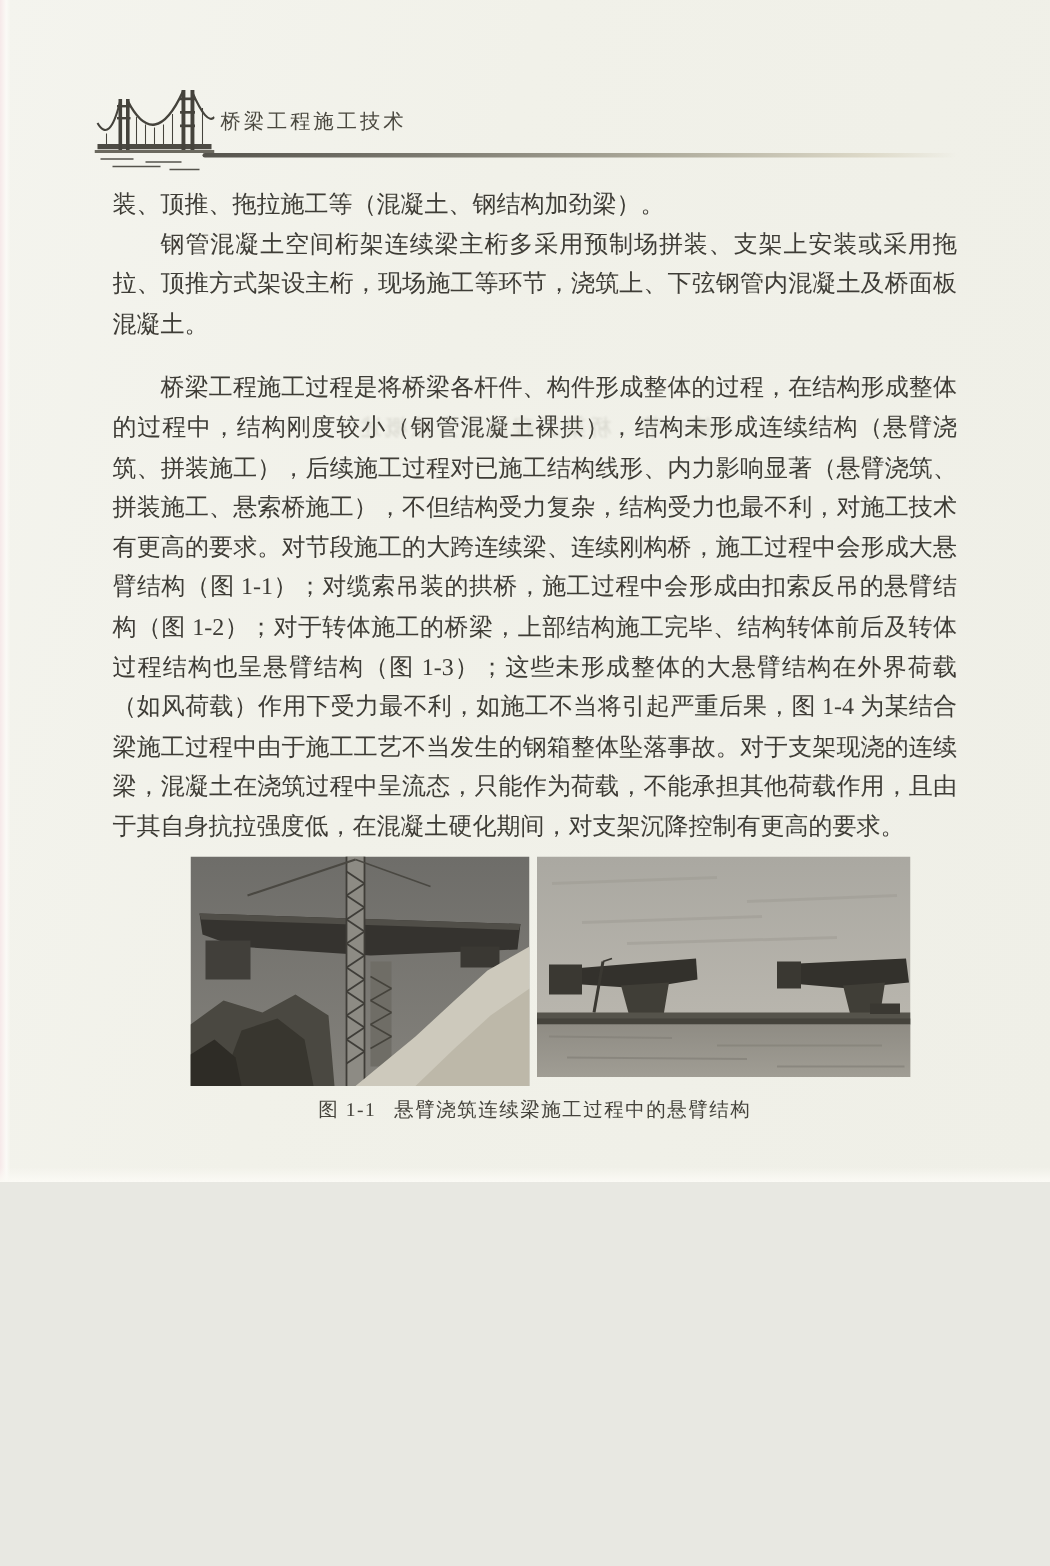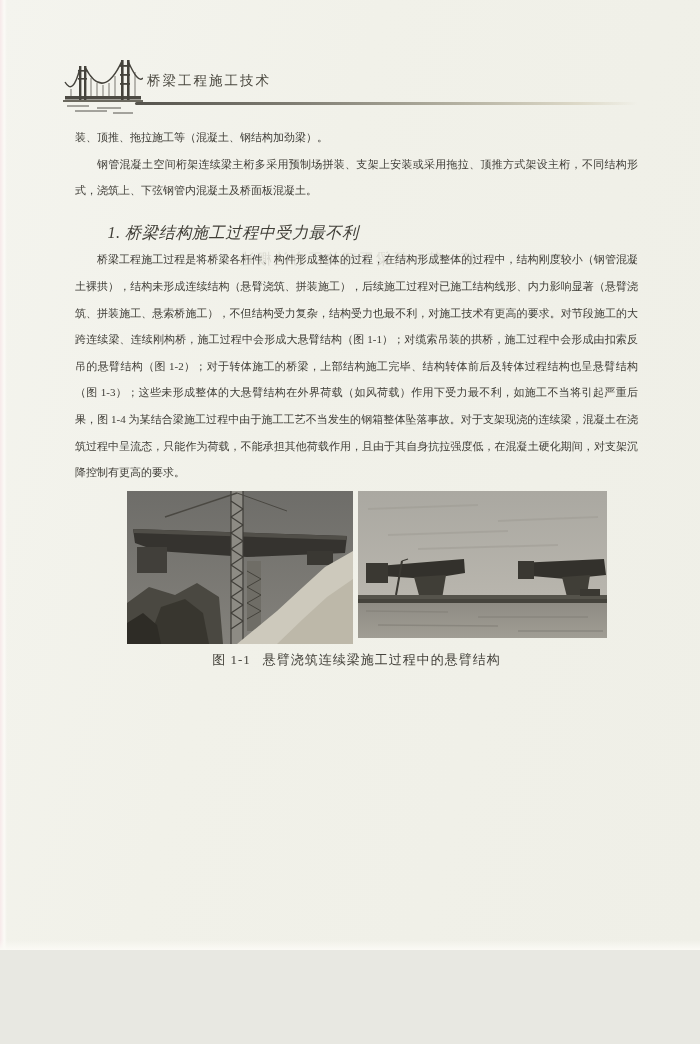--- a/index.html
+++ b/index.html
@@ -1,20 +1,20 @@
 <!DOCTYPE html>
 <html><head>
 <meta charset="utf-8">
 <style>
   * { margin: 0; padding: 0; box-sizing: border-box; }
   html, body { width: 700px; background: #e8e8e2; }
   .page {
     position: relative;
     width: 700px;
-    height: 950px;
+    height: 788px;
     background: linear-gradient(105deg, #f4f4ee 0%, #f1f1e9 40%, #efefe7 100%);
     overflow: hidden;
     font-family: "Liberation Serif", "DejaVu Serif", serif;
     color: #3e3c36;
   }
   
   .scan-edge-left {
     position: absolute; left: 0; top: 0; width: 7px; height: 100%;
     background: linear-gradient(to right, #f6e9e9, #fbfaf6 60%, rgba(251,250,246,0));
   }
@@ -37,21 +37,21 @@
     position: absolute; left: 72px; top: 16px;
     font-size: 13.5px; letter-spacing: 2px; color: #4a483f;
   }
   .header-rule {
     position: absolute; left: 60px; top: 46px; right: 0; height: 3px;
     background: linear-gradient(to right, #55534c, #7c7a70 30%, #b5b2a2 65%, #ddd9c8 88%, rgba(221,217,200,0));
     border-radius: 2px;
   }
   
   .para {
-    font-size: 11px;
+    font-size: 16px;
     line-height: 26.6px;
     text-align: justify;
     text-justify: inter-ideograph;
   }
   .para.indent { text-indent: 2em; }
   .section-heading {
     text-align: center;
     font-size: 20px;
     letter-spacing: 3px;
     font-weight: 500;
@@ -137,28 +137,27 @@
             <line x1="34" y1="52" x2="58" y2="52"></line>
           <line x1="12" y1="55" x2="44" y2="55"></line>
             <line x1="50" y1="57" x2="70" y2="57"></line>
         </g>
       </svg>
       <div class="book-title">桥梁工程施工技术</div>
       <div class="header-rule"></div>
     </div>
 
     <p class="para">装、顶推、拖拉施工等（混凝土、钢结构加劲梁）。</p>
-    <p class="para indent">钢管混凝土空间桁架连续梁主桁多采用预制场拼装、支架上安装或采用拖拉、顶推方式架设主桁，不同结构形式，浇筑上、下弦钢管内混凝土及桥面板混凝土。</p>
+    <p class="para indent">钢管混凝土空间桁架连续梁主桁多采用预制场拼装、支架上安装或采用拖拉、顶推方式架设主桁，现场施工等环节，浇筑上、下弦钢管内混凝土及桥面板混凝土。</p>
 
     <div class="section-heading">
       <div class="bleedthrough">第一节　桥梁工程施工方法概述</div>
     </div>
 
 
-    <p class="sub-heading">1. 桥梁结构施工过程中受力最不利</p>
 
     <p class="para indent">桥梁工程施工过程是将桥梁各杆件、构件形成整体的过程，在结构形成整体的过程中，结构刚度较小（钢管混凝土裸拱），结构未形成连续结构（悬臂浇筑、拼装施工），后续施工过程对已施工结构线形、内力影响显著（悬臂浇筑、拼装施工、悬索桥施工），不但结构受力复杂，结构受力也最不利，对施工技术有更高的要求。对节段施工的大跨连续梁、连续刚构桥，施工过程中会形成大悬臂结构（图 1-1）；对缆索吊装的拱桥，施工过程中会形成由扣索反吊的悬臂结构（图 1-2）；对于转体施工的桥梁，上部结构施工完毕、结构转体前后及转体过程结构也呈悬臂结构（图 1-3）；这些未形成整体的大悬臂结构在外界荷载（如风荷载）作用下受力最不利，如施工不当将引起严重后果，图 1-4 为某结合梁施工过程中由于施工工艺不当发生的钢箱整体坠落事故。对于支架现浇的连续梁，混凝土在浇筑过程中呈流态，只能作为荷载，不能承担其他荷载作用，且由于其自身抗拉强度低，在混凝土硬化期间，对支架沉降控制有更高的要求。</p>
 
     <div class="figure">
       <div class="photos">
 
         <svg class="photo" width="226" height="153" viewBox="0 0 226 153">
           <defs>
             <linearGradient id="skyL" x1="0" y1="0" x2="0" y2="1">
               <stop offset="0" stop-color="#6e6d69"></stop>

